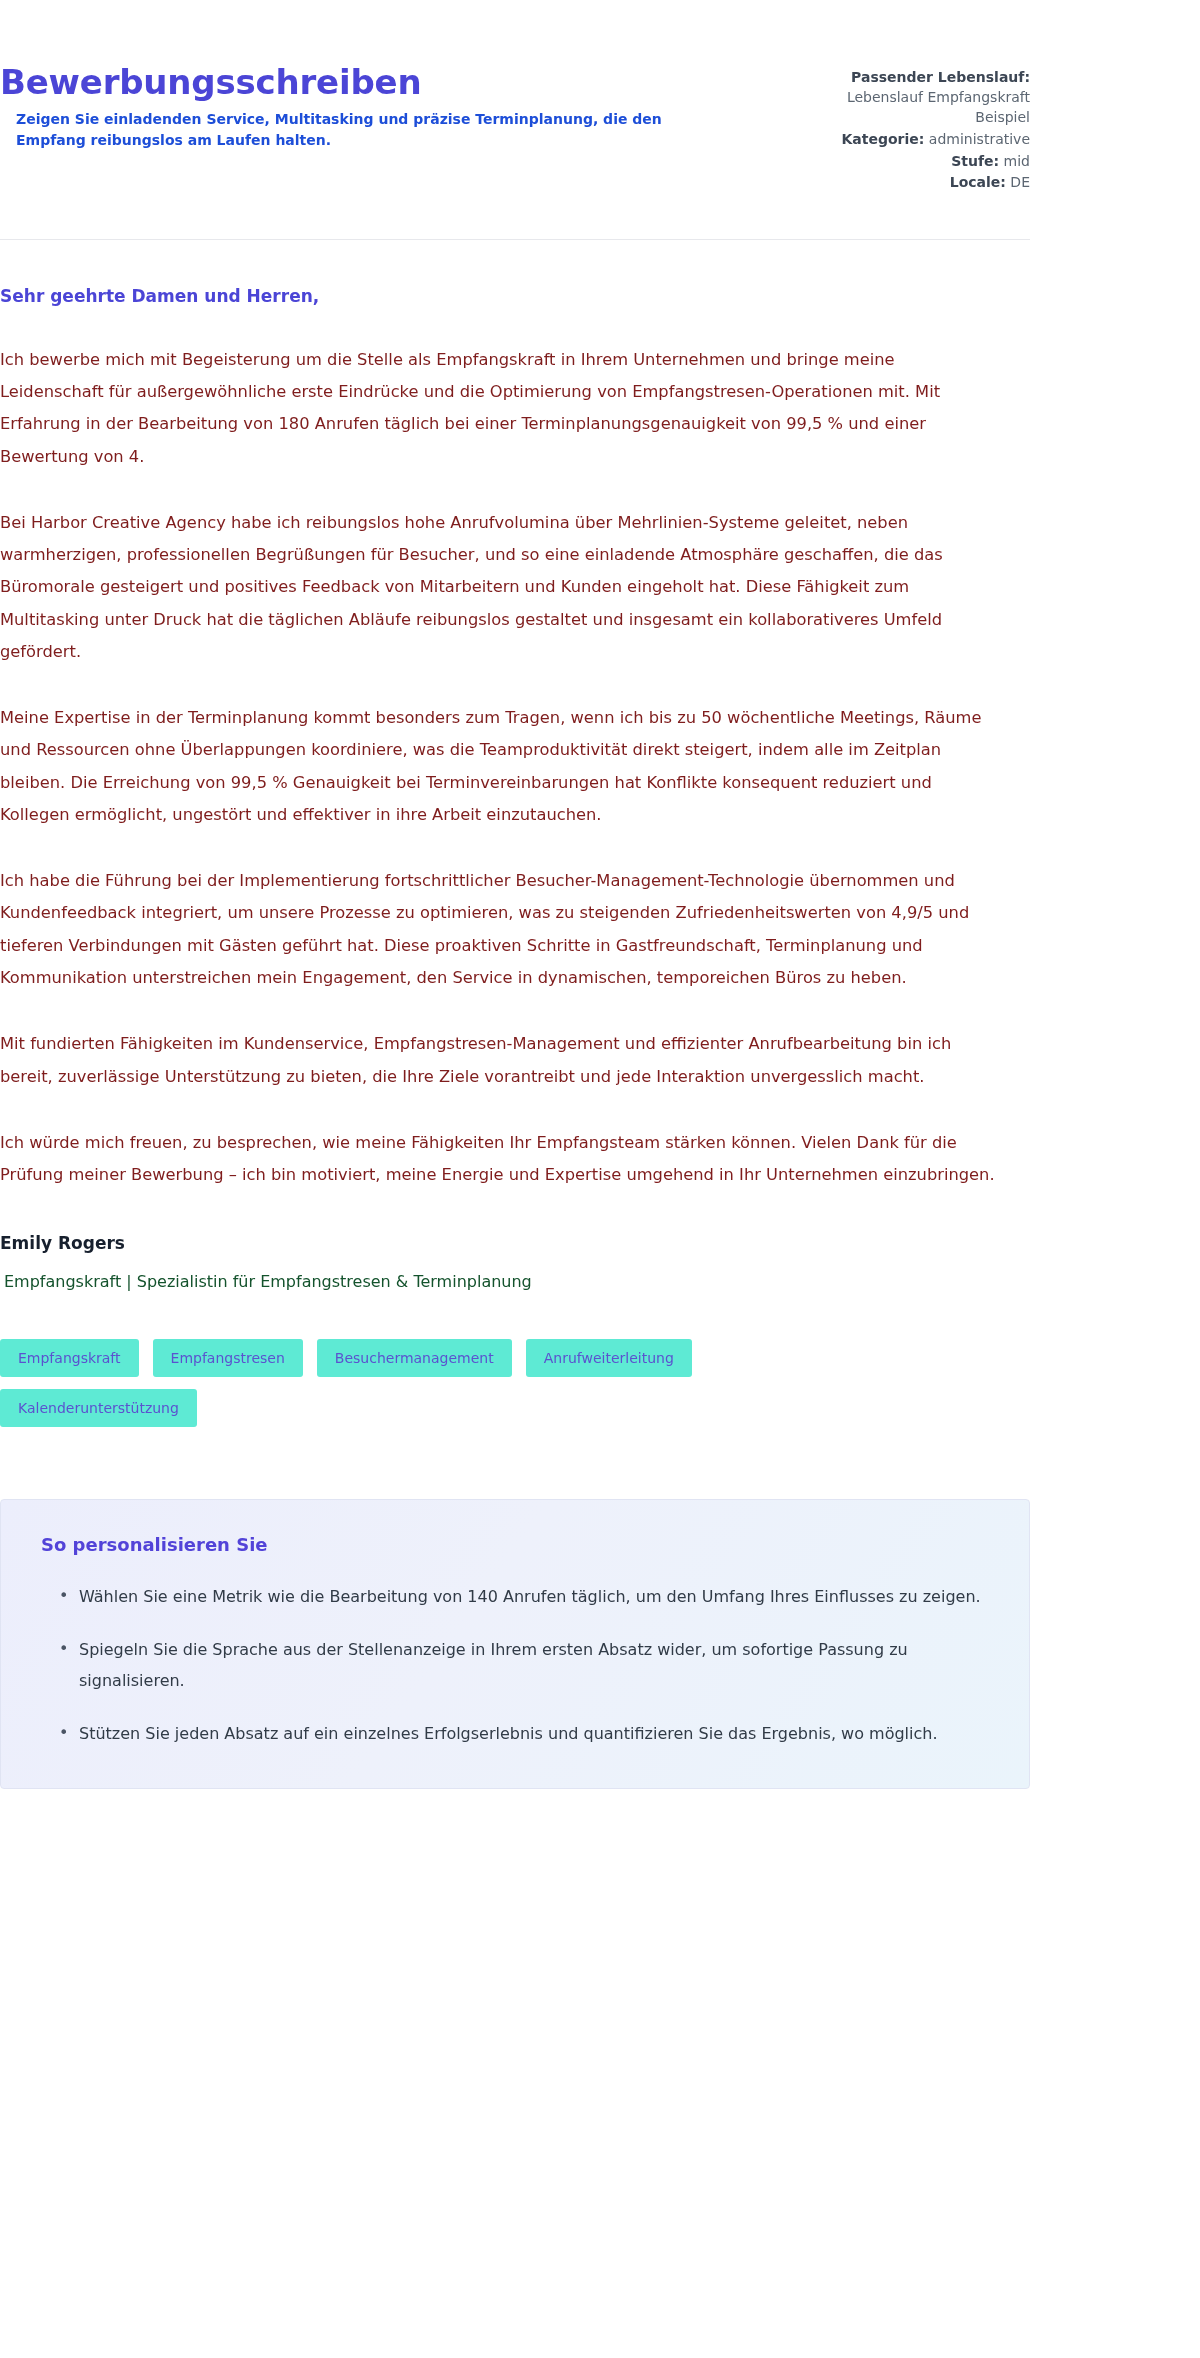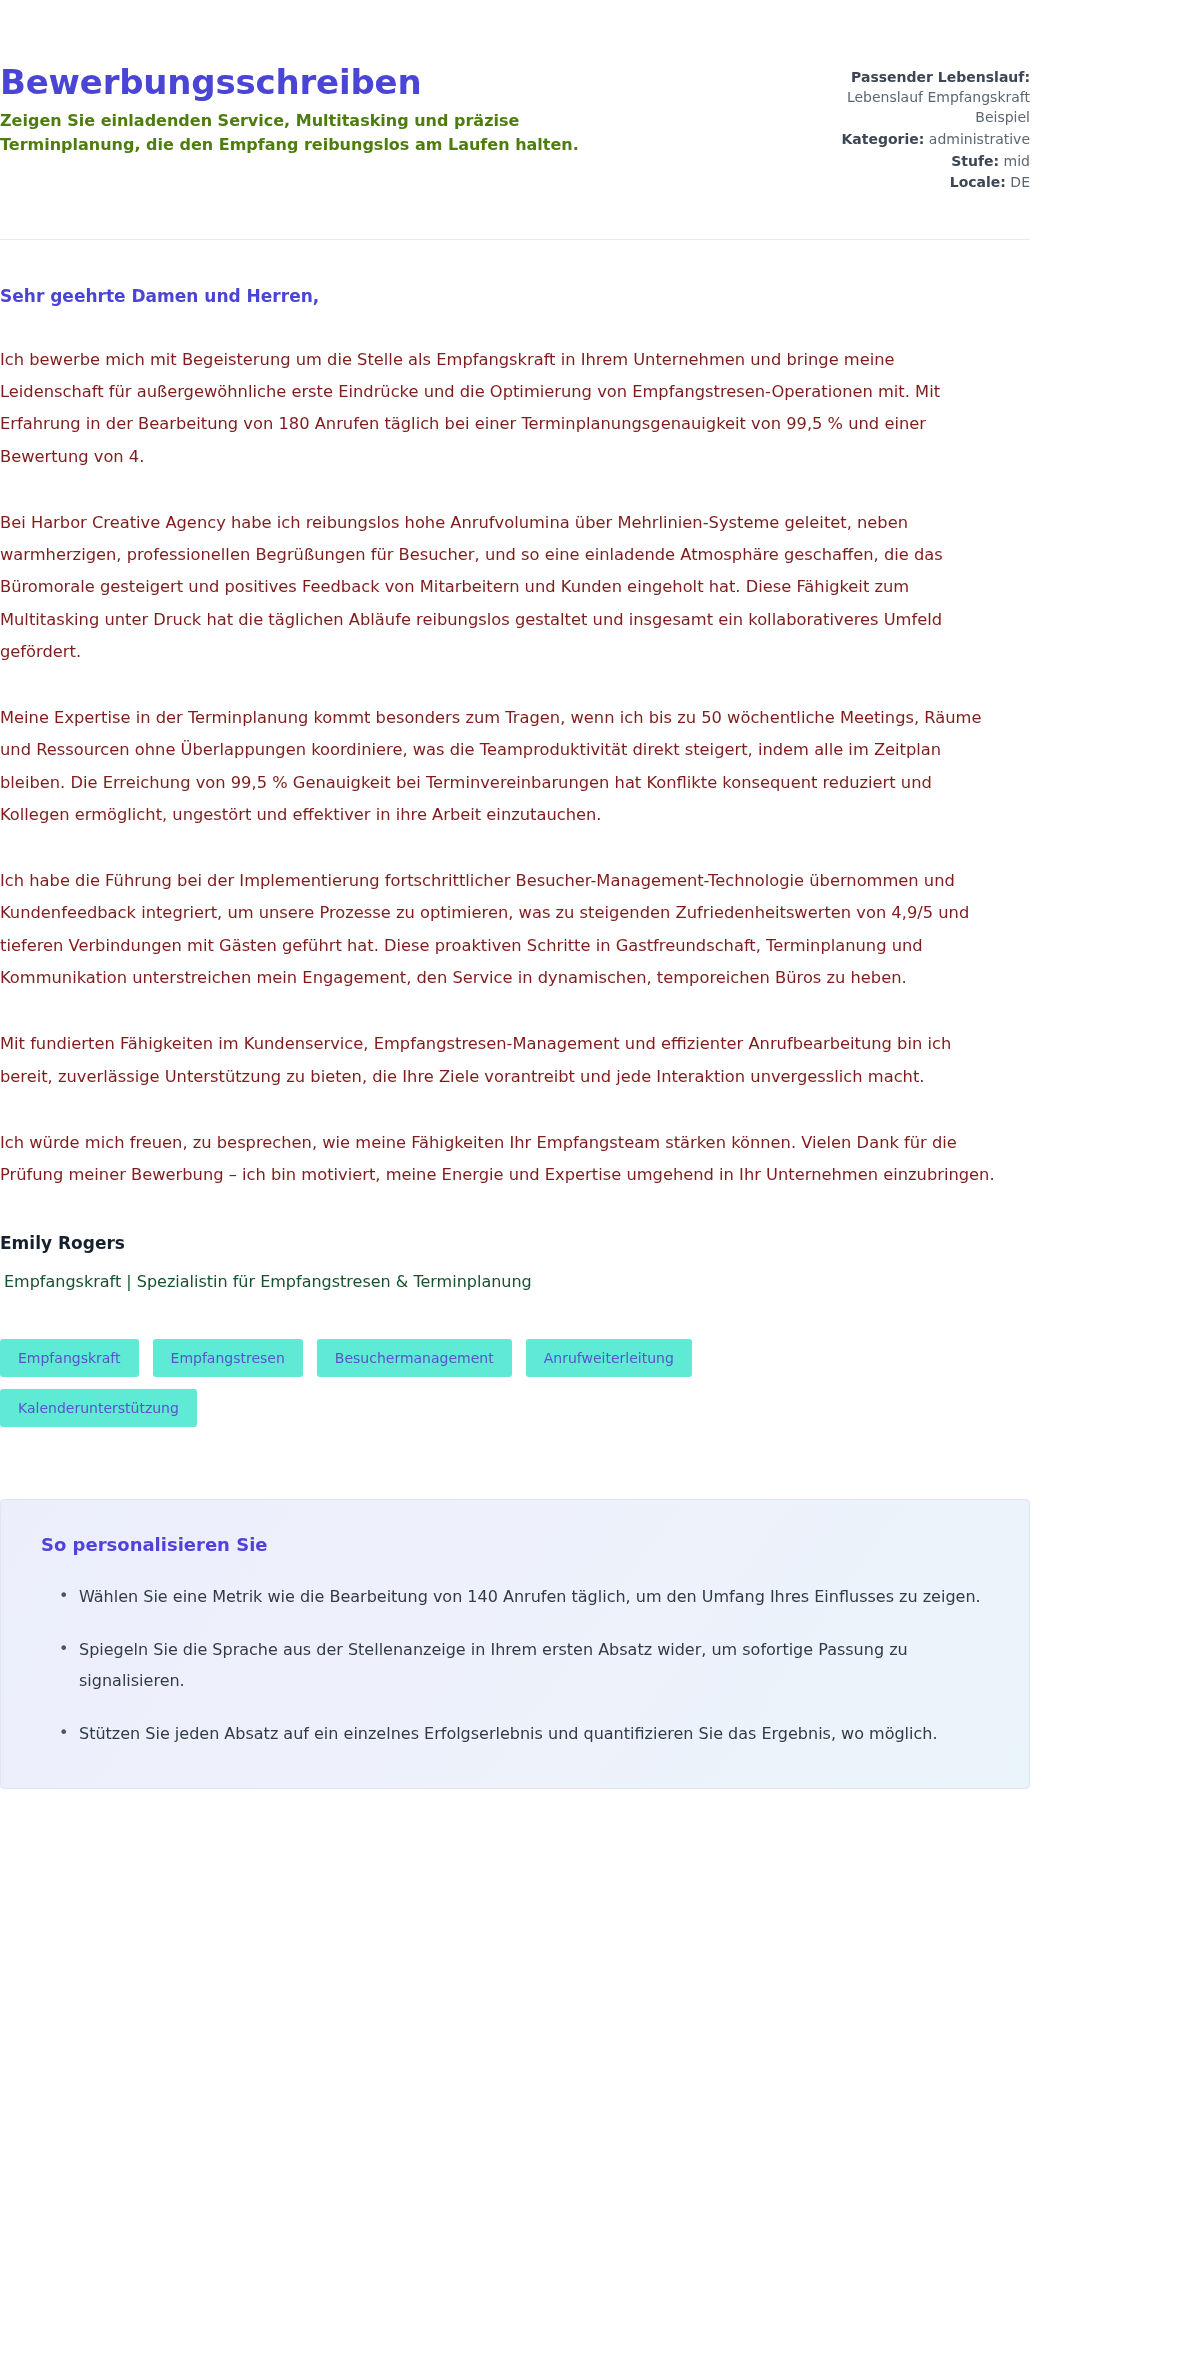--- a/index.html
+++ b/index.html
@@ -41,25 +41,25 @@
   }
   h1.doc-title {
     font-size: 34px;
     line-height: 1.22;
     font-weight: 700;
     color: #4b45d6;
     margin: 0 0 2px 0;
     letter-spacing: -0.2px;
   }
   .doc-subtitle {
-    font-size: 16px;
+    font-size: 14px;
     line-height: 1.45;
     font-weight: 700;
-    color: #4d7c0f;
-    margin: 6px 0 0 0;
+    color: #1d4ed8;
+    margin: 6px 0 0 16px;
     max-width: 660px;
   }
   .header-right {
     flex: 0 0 auto;
     width: 230px;
     text-align: right;
     font-size: 14px;
     line-height: 1.42;
     color: #5c6672;
     padding-top: 6px;

